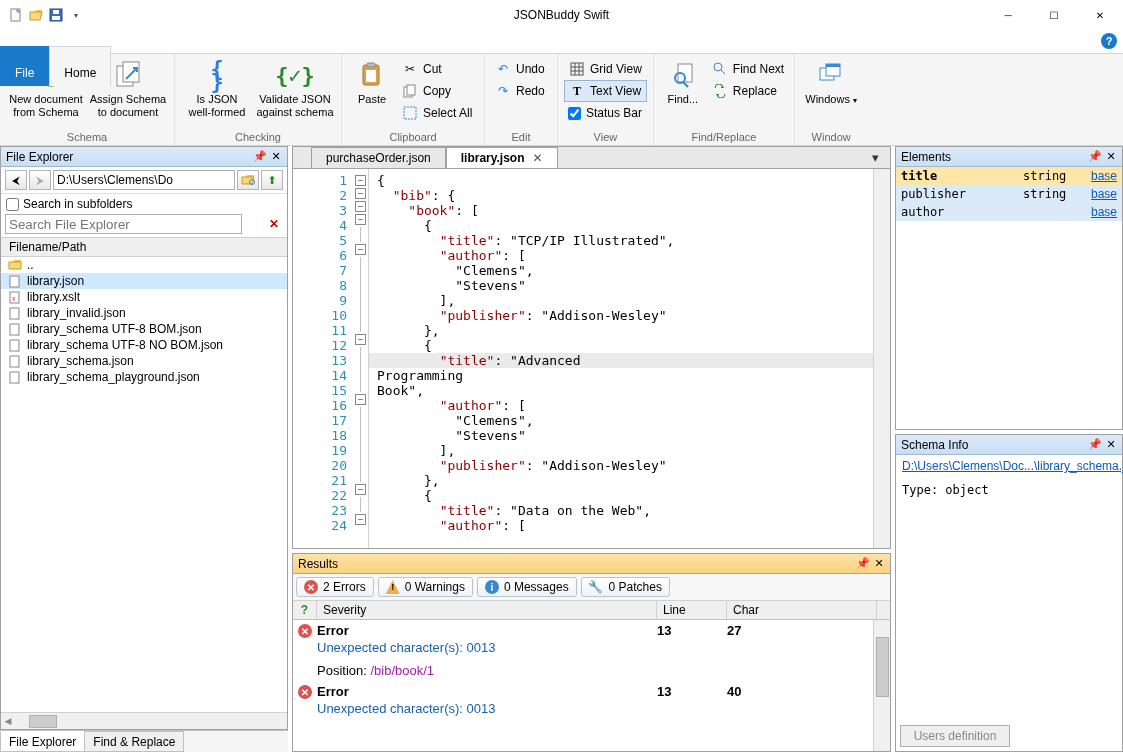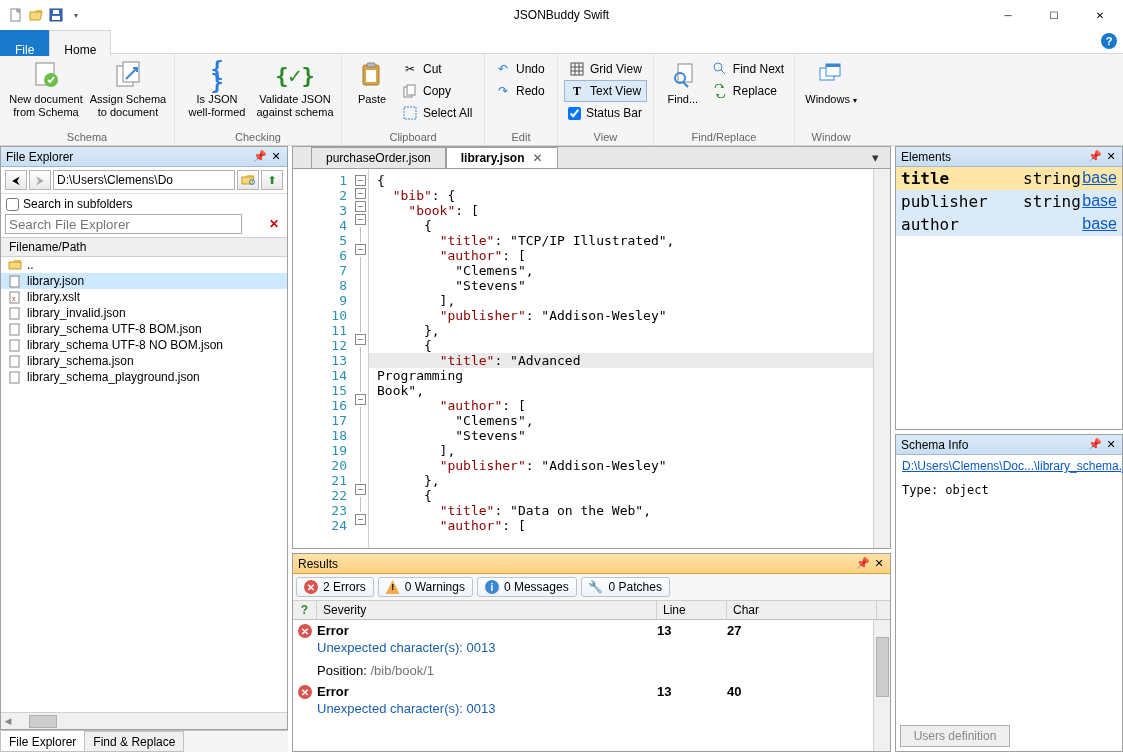--- a/index.html
+++ b/index.html
@@ -4,21 +4,21 @@
 <style>
   * { box-sizing: border-box; margin: 0; padding: 0; }
   html, body { width: 1123px; height: 752px; font-family: "Segoe UI", Tahoma, sans-serif; font-size: 13px; background: #fff; overflow: hidden; color: #000; }
   .titlebar { height: 30px; display: flex; align-items: center; background: #fff; border-bottom: 0; position: relative; }
   .qat { display: flex; gap: 4px; align-items: center; padding-left: 8px; }
   .qat .ico { width: 16px; height: 16px; display:flex; align-items:center; justify-content:center; cursor:pointer; }
   .title { position:absolute; left:0; right:0; text-align:center; font-size:12px; pointer-events:none; }
   .winbtns { position:absolute; right:0; top:0; display:flex; }
   .winbtns div { width:46px; height:30px; display:flex; align-items:center; justify-content:center; cursor:pointer; font-family:"Segoe MDL2 Assets","Segoe UI Symbol",sans-serif; font-size:10px; }
   .tabs { height:24px; display:flex; border-bottom:1px solid #d5d5d5; background:#fff; position:relative; }
-  .tab { padding:12px 14px; font-size:12px; border:1px solid transparent; cursor:pointer; }
+  .tab { padding:19px 14px; font-size:12px; border:1px solid transparent; cursor:pointer;margin-top:16px; }
   .tab.file { background:#1979ca; color:#fff; }
   .tab.active { background:#f5f5f5; border:1px solid #d5d5d5; border-bottom:1px solid #f5f5f5; }
   .help-icon { position:absolute; right:6px; top:3px; width:16px; height:16px; border-radius:50%; background:#1979ca; color:#fff; display:flex; align-items:center; justify-content:center; font-size:11px; font-weight:bold; cursor:pointer; }
   .ribbon { height:92px; background:#f5f5f5; border-bottom:1px solid #d5d5d5; display:flex; }
   .rgroup { border-right:1px solid #e3e3e3; padding:2px 6px 0 6px; display:flex; flex-direction:column; }
   .rgroup.noborder { border-right:none; }
   .rgroup-body { flex:1; display:flex; align-items:flex-start; gap:2px; }
   .rgroup-label { text-align:center; font-size:11px; color:#666; padding:1px 0 2px 0; }
   .bigbtn { display:flex; flex-direction:column; align-items:center; justify-content:flex-start; width:80px; padding-top:3px; cursor:pointer; text-align:center; font-size:11px; line-height:13px; gap:2px; }
   .bigbtn.narrow { width:72px; }
@@ -91,21 +91,21 @@
   .rs-row .c1 { flex:0 0 340px; }
   .rs-row .c2 { flex:0 0 70px; font-weight:bold; }
   .rs-row .c3 { flex:0 0 70px; font-weight:bold; }
   .rs-row .etitle { font-weight:bold; }
   .rs-row .edetail { color:#1a5fab; padding-top:2px; }
   .rs-row .epos { padding-top:8px; }
   .rs-vscroll { position:absolute; right:0; top:0; bottom:0; width:17px; background:#f0f0f0; border-left:1px solid #d0d0d0; }
   .rs-vscroll .vthumb { width:13px; height:60px; background:#cdcdcd; margin:17px auto 0 auto; border:1px solid #b0b0b0; }
   
   .right { width:228px; display:flex; flex-direction:column; gap:4px; }
-  .elist { flex:1; overflow:auto; font-size:16px; }
+  .elist { flex:1; overflow:auto; font-size:12px; }
   .erow { display:flex; padding:2px 5px; border-bottom:0; }
   .erow.sel { background:#fde6a8; }
   .erow.odd { background:#dbeaf9; }
   .ec1 { flex:1; font-family:Consolas,monospace; }
   .ec2 { width:58px; font-family:Consolas,monospace; }
   .ec3 { width:36px; text-align:right; }
   .ec3 a { color:#0b59c4; text-decoration:underline; cursor:pointer; }
   .schema-body { flex:1; padding:4px 6px; font-size:12px; }
   .schema-body a { color:#0b59c4; text-decoration:underline; }
   .schema-body .mono { font-family:Consolas,monospace; margin-top:10px; }
@@ -551,21 +551,21 @@
         <div class="rc-char">Char</div>
       </div>
       <div class="rs-body">
         <div class="rs-row">
           <div class="c0">
               <span class="ico-err">✕</span>
             </div>
           <div class="c1">
             <div class="etitle">Error</div>
             <div class="edetail">Unexpected character(s): 0013</div>
-            <div class="epos"><span>Position:</span> <span style="color:#737373">/bib/book/1</span></div>
+            <div class="epos"><span>Position:</span> <span style="color:#a21caf">/bib/book/1</span></div>
           </div>
           <div class="c2">13</div>
           <div class="c3">27</div>
         </div>
         <div class="rs-row">
           <div class="c0">
               <span class="ico-err">✕</span>
             </div>
           <div class="c1">
             <div class="etitle">Error</div>

